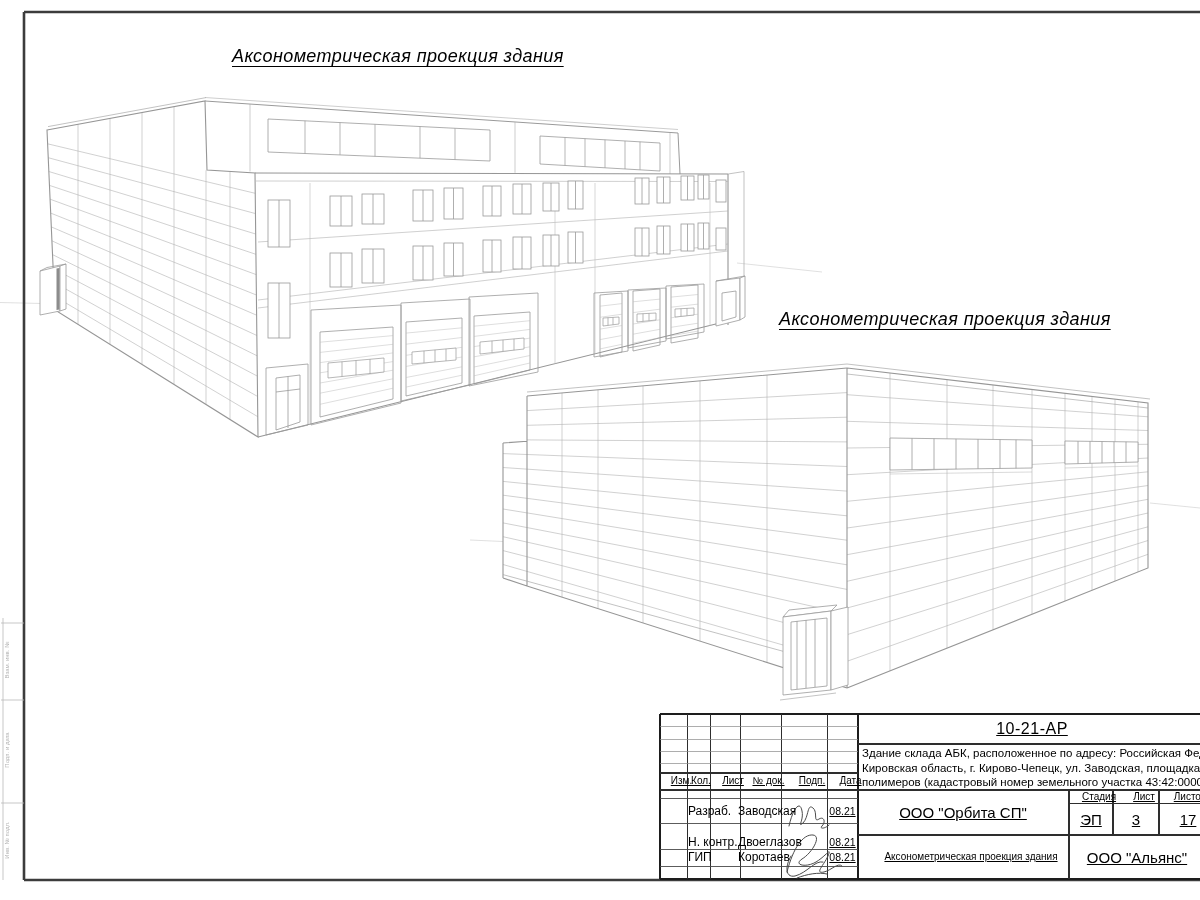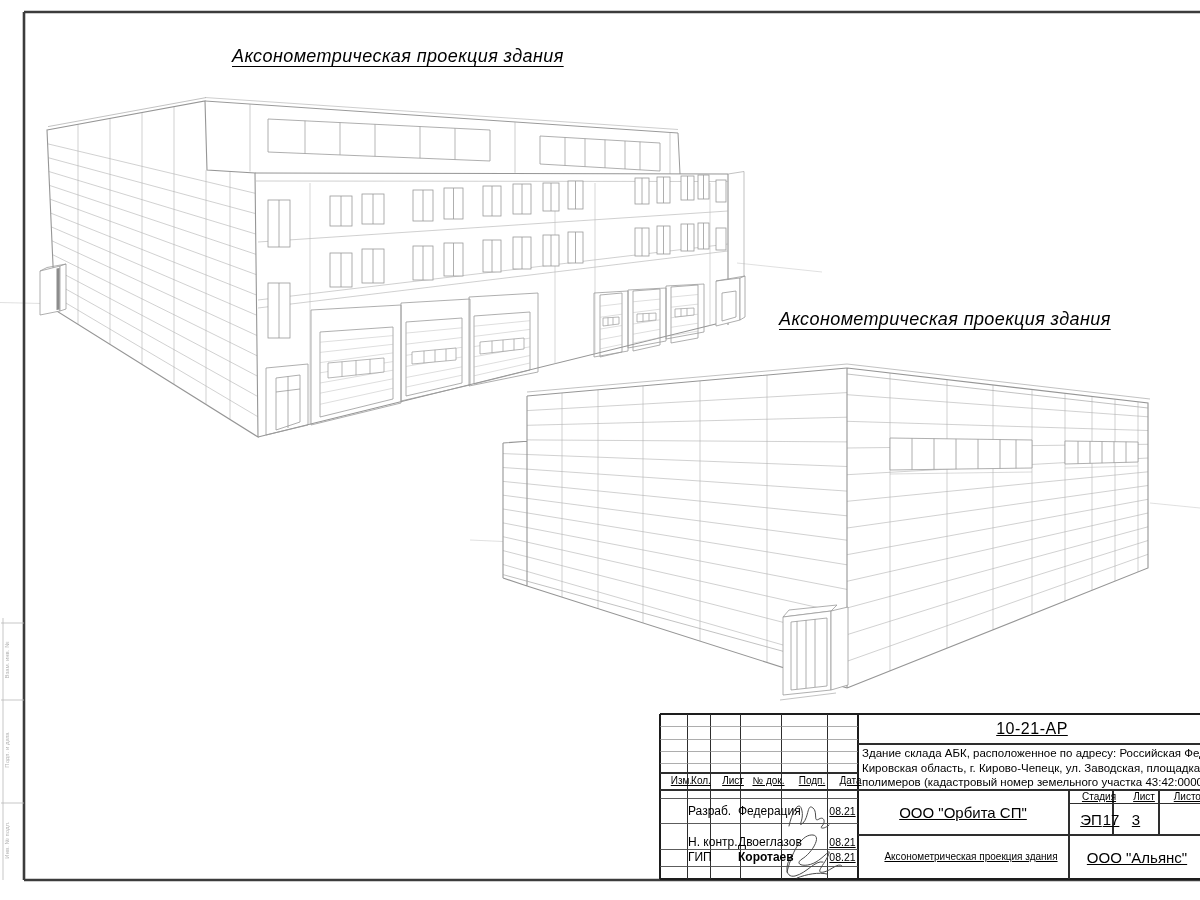--- a/index.html
+++ b/index.html
@@ -209,45 +209,45 @@
   <span class="mlabel" style="left:-28px;top:837px;">Инв. № подл.</span>
 
   <span class="txt tb ctr" style="left:673.5px;top:775px;">Изм.</span>
   <span class="txt tb ctr" style="left:693px;top:775px;">Кол.</span>
   <span class="txt tb ctr" style="left:725px;top:775px;">Лист</span>
   <span class="txt tb ctr" style="left:760.5px;top:775px;">№ док.</span>
   <span class="txt tb ctr" style="left:804px;top:775px;">Подп.</span>
   <span class="txt tb ctr" style="left:842.5px;top:775px;">Дата</span>
 
   <span class="txt tb-md" style="left:664px;top:804px;">Разраб.</span>
-  <span class="txt tb-md" style="left:714px;top:804px;">Федерация</span>
+  <span class="txt tb-md" style="left:714px;top:804px;">Заводская</span>
   <span class="txt tb-sm ctr" style="left:842.5px;top:805px;">08.21</span>
 
   <span class="txt tb-md" style="left:664px;top:835px;">Н. контр.</span>
   <span class="txt tb-md" style="left:714px;top:835px;">Двоеглазов</span>
   <span class="txt tb-sm ctr" style="left:842.5px;top:836px;">08.21</span>
 
   <span class="txt tb-md" style="left:664px;top:850px;">ГИП</span>
-  <span class="txt tb-md" style="left:714px;top:850px;font-weight:bold;">Коротаев</span>
+  <span class="txt tb-md" style="left:714px;top:850px;">Коротаев</span>
   <span class="txt tb-sm ctr" style="left:842.5px;top:850.5px;">08.21</span>
 
   <span class="txt tb-xl ctr" style="left:1032px;top:720px;">10-21-АР</span>
 
   <div class="txt desc" style="left:862px;top:746px;">
     <div>Здание склада АБК, расположенное по адресу: Российская Федерация,</div>
     <div>Кировская область, г. Кирово-Чепецк, ул. Заводская, площадка завода</div>
     <div>полимеров (кадастровый номер земельного участка 43:42:000022:</div>
   </div>
 
   <span class="txt tb-lg ctr" style="left:963px;top:804px;">ООО "Орбита СП"</span>
 
   <span class="txt tb ctr" style="left:1091px;top:791px;">Стадия</span>
   <span class="txt tb ctr" style="left:1136px;top:791px;">Лист</span>
   <span class="txt tb ctr" style="left:1182px;top:791px;">Листов</span>
 
   <span class="txt tb-lg ctr" style="left:1091px;top:811px;">ЭП</span>
   <span class="txt tb-lg ctr" style="left:1136px;top:811px;">3</span>
-  <span class="txt tb-lg ctr" style="left:1111px;top:811px;">17</span>
+  <span class="txt tb-lg ctr" style="left:1188px;top:811px;">17</span>
 
   <span class="txt tb ctr" style="left:963px;top:851px;">Аксонометрическая проекция здания</span>
   <span class="txt tb-lg ctr" style="left:1137px;top:849px;">ООО "Альянс"</span>
 
 </div>
 
 </body></html>

